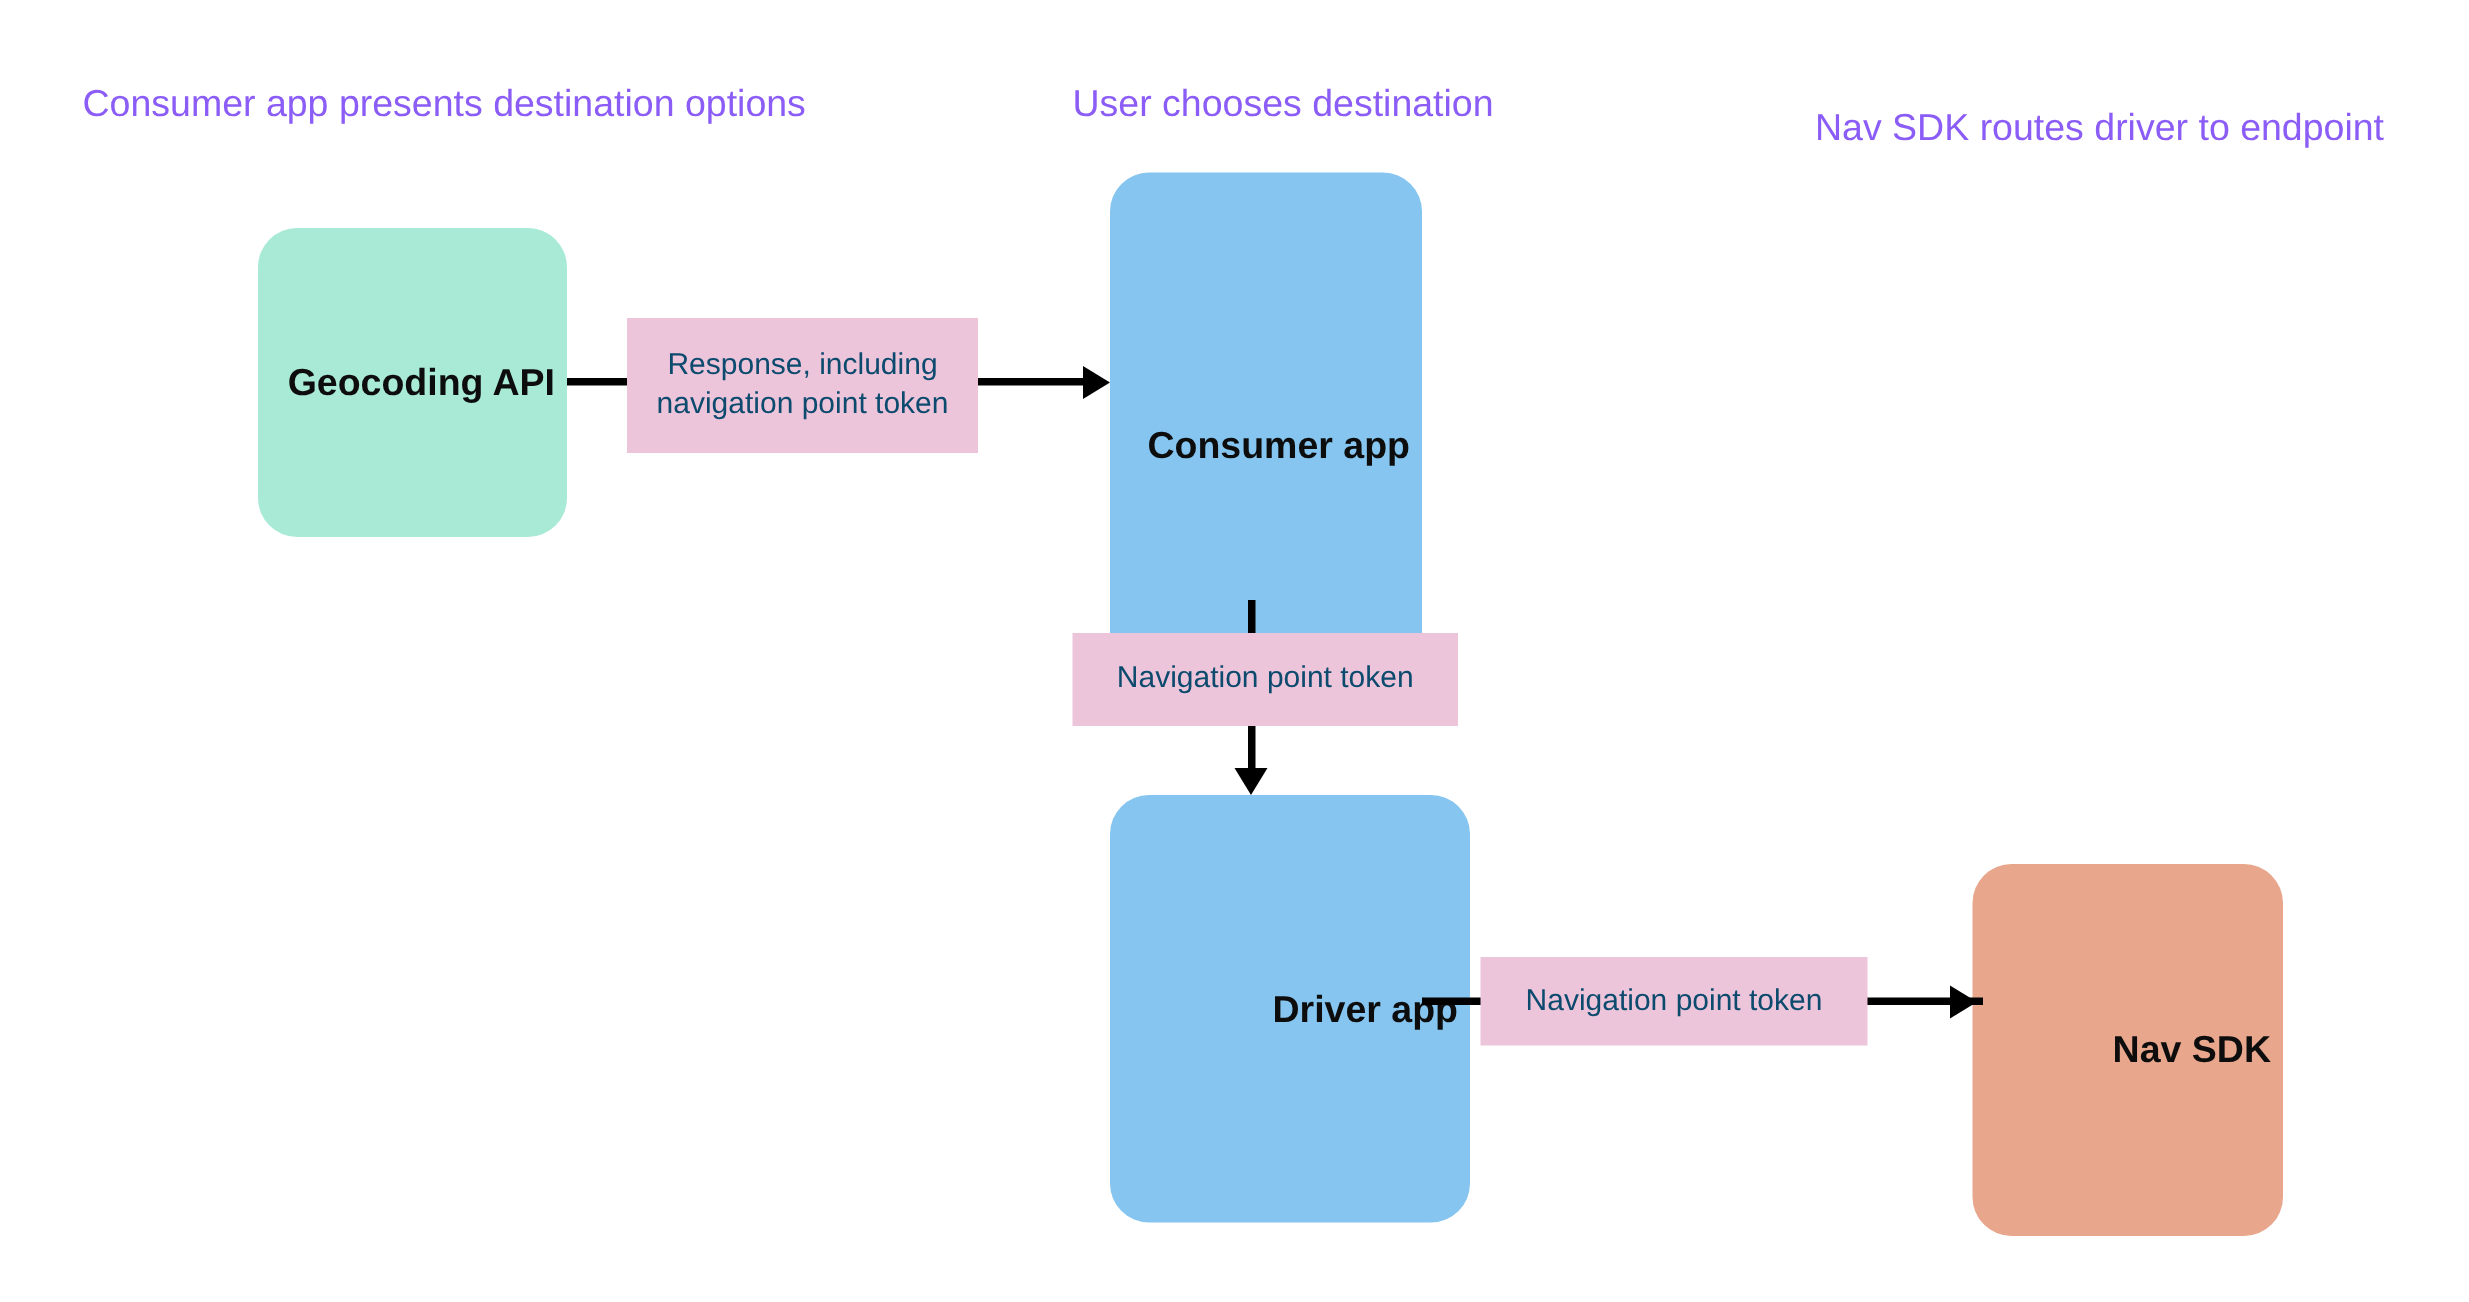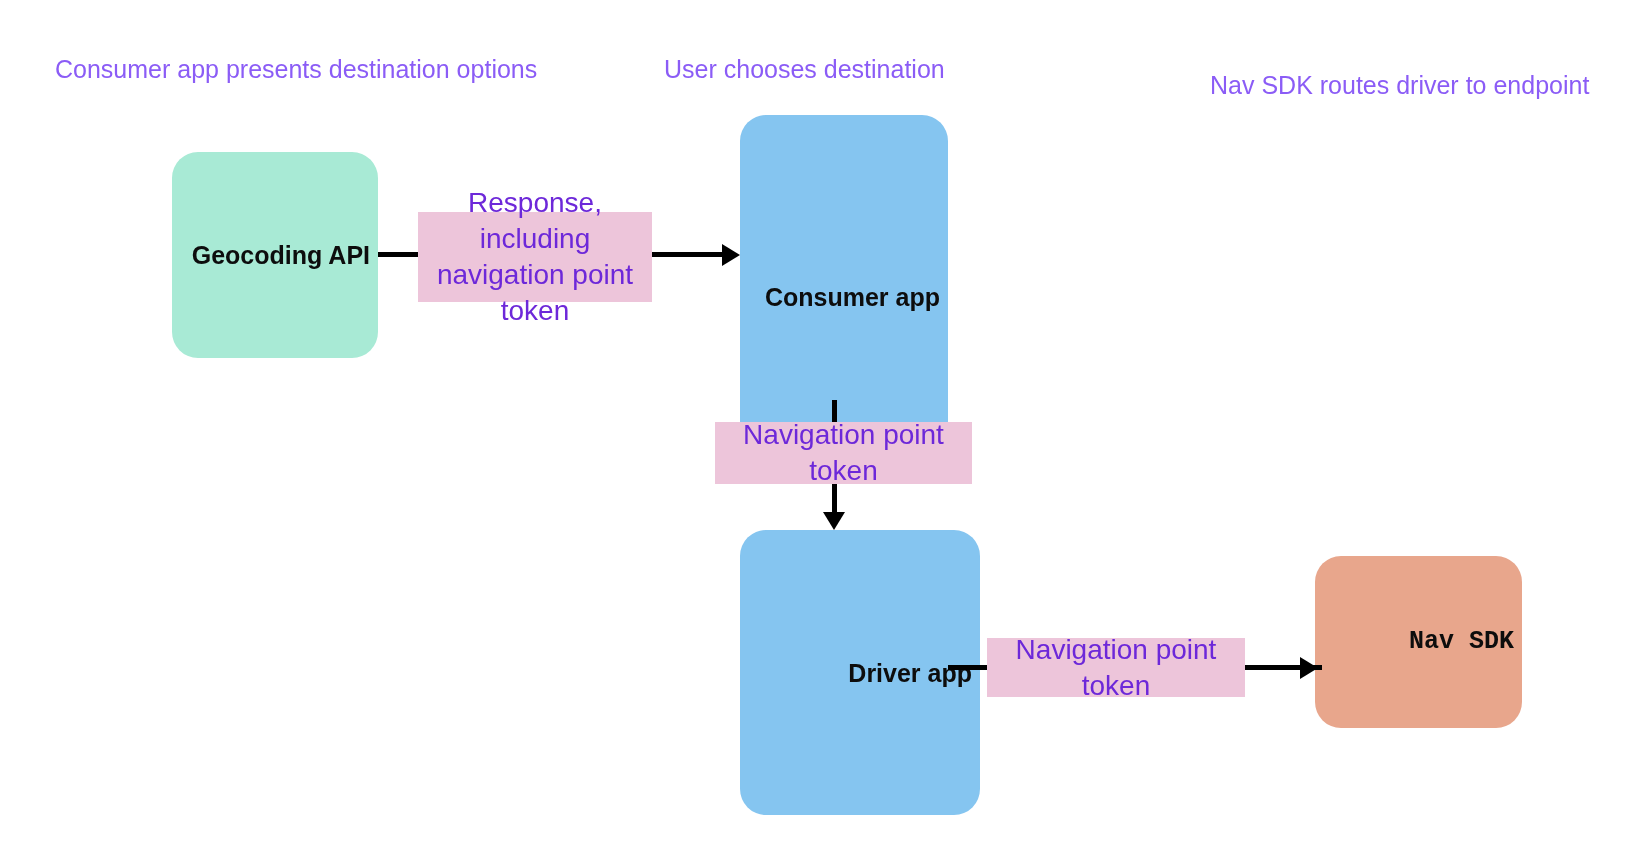--- a/index.html
+++ b/index.html
@@ -52,23 +52,23 @@
   .edge-label {
     position: absolute;
     box-sizing: border-box;
     display: flex;
     align-items: center;
     justify-content: center;
     text-align: center;
     background: #edc5da;
   }
   .edge-label-text {
-    font-size: 28px;
+    font-size: 20px;
     font-weight: 400;
-    color: #6d28d9;
+    color: #0c4a6e;
     line-height: 1.28;
     padding: 0 10px;
   }
 
   
   .edge-line-h {
     position: absolute;
     height: 5px;
     background: #000000;
   }
@@ -94,37 +94,37 @@
     border-top: 18px solid #000000;
   }
 </style>
 </head>
 <body>
 
 <div id="canvas">
 
   <div class="col-header" style="left:55px; top:56px;">Consumer app presents destination options</div>
 
-  <div class="col-header" style="left:664px; top:56px;">User chooses destination</div>
+  <div class="col-header" style="left:715px; top:56px;">User chooses destination</div>
 
   <div class="col-header" style="left:1210px; top:72px;">Nav SDK routes driver to endpoint</div>
 
   <div class="node" style="left:172px; top:152px; width:206px; height:206px; background:#a8ead5;">
     <span class="node-label">Geocoding API</span>
   </div>
 
   <div class="node" style="left:740px; top:115px; width:208px; height:364px; background:#85c5f0;">
     <span class="node-label">Consumer app</span>
   </div>
 
   <div class="node" style="left:740px; top:530px; width:240px; height:285px; background:#85c5f0;">
     <span class="node-label">Driver app</span>
   </div>
 
-  <div class="node" style="left:1315px; top:556px; width:207px; height:172px; background:#e8a68c;font-family:Liberation Mono, monospace;">
+  <div class="node" style="left:1315px; top:576px; width:207px; height:248px; background:#e8a68c;">
     <span class="node-label">Nav SDK</span>
   </div>
 
   <div class="edge-line-h" style="left:378px; top:252px; width:346px;"></div>
   <div class="arrowhead-right" style="left:722px; top:244px;"></div>
   <div class="edge-label" style="left:418px; top:212px; width:234px; height:90px;">
     <span class="edge-label-text">Response, including navigation point token</span>
   </div>
 
   <div class="edge-line-v" style="left:832px; top:400px; height:118px;"></div>

